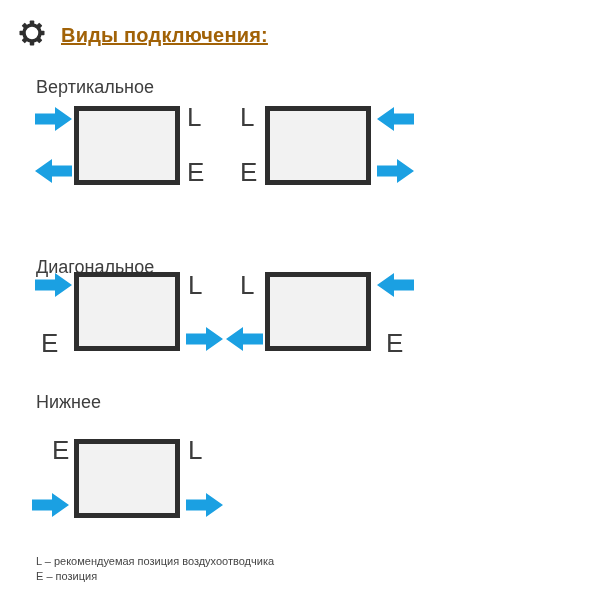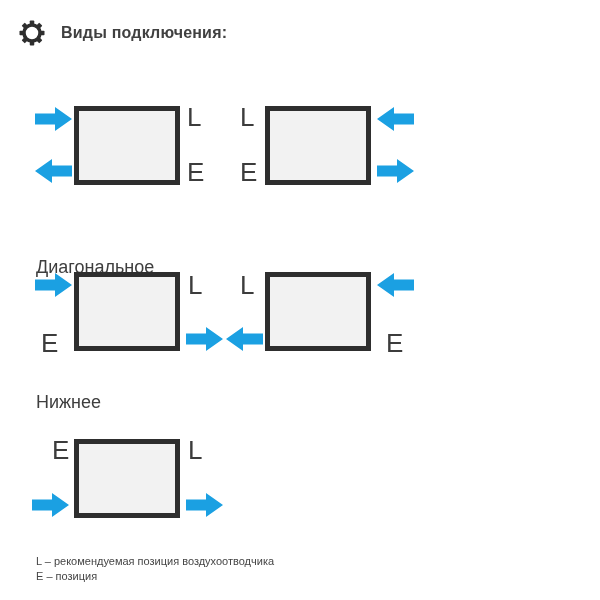--- a/index.html
+++ b/index.html
@@ -2,21 +2,21 @@
 <html><head>
 <meta charset="utf-8">
 <style>
   * { margin:0; padding:0; box-sizing:border-box; }
   html,body { background:#ffffff; }
   .page {
     position:relative; width:600px; height:600px; background:#ffffff;
     font-family:"Liberation Sans", sans-serif; overflow:hidden;
   }
   .abs { position:absolute; }
-  .header-title { font-size:16px; font-weight:700; color:#404040; letter-spacing:0.2px; }
+  .header-title { font-size:20px; font-weight:700; color:#a16207; letter-spacing:0.2px;text-decoration:underline; }
   .section-title { font-size:18px; line-height:20px; color:#3e3e3e; }
   .radiator {
     width:106px; height:79px;
     border:5px solid #2e2e2e; background:#f2f2f2;
   }
   .arrow {
     width:37px; height:24px; background:#1ba0e2;
     clip-path:polygon(0 27%, 54% 27%, 54% 0, 100% 50%, 54% 100%, 54% 73%, 0 73%);
   }
   .arrow.left { transform:scaleX(-1); }
@@ -39,20 +39,21 @@
         <rect x="12.75" y="2.5" width="4.5" height="6" rx="0.8" transform="rotate(180 15 15)"></rect>
         <rect x="12.75" y="2.5" width="4.5" height="6" rx="0.8" transform="rotate(225 15 15)"></rect>
         <rect x="12.75" y="2.5" width="4.5" height="6" rx="0.8" transform="rotate(270 15 15)"></rect>
         <rect x="12.75" y="2.5" width="4.5" height="6" rx="0.8" transform="rotate(315 15 15)"></rect>
       </g>
       <circle cx="15" cy="15" r="8" fill="#ffffff" stroke="#2e2e2e" stroke-width="3.5"></circle>
     </svg>
   </span>
   <div class="abs header-title" style="left:61px; top:24px;">Виды подключения:</div>
 
+  <div class="abs section-title" style="left:36px; top:77px;">Вертикальное</div>
 
   <div class="abs arrow" style="left:35px; top:107px;"></div>
   <div class="abs arrow left" style="left:35px; top:159px;"></div>
   <div class="abs radiator" style="left:74px; top:106px;"></div>
   <div class="abs port-label" style="left:187px; top:104px;">L</div>
   <div class="abs port-label" style="left:187px; top:159px;">E</div>
 
   <div class="abs port-label" style="left:240px; top:104px;">L</div>
   <div class="abs port-label" style="left:240px; top:159px;">E</div>
   <div class="abs radiator" style="left:265px; top:106px;"></div>

